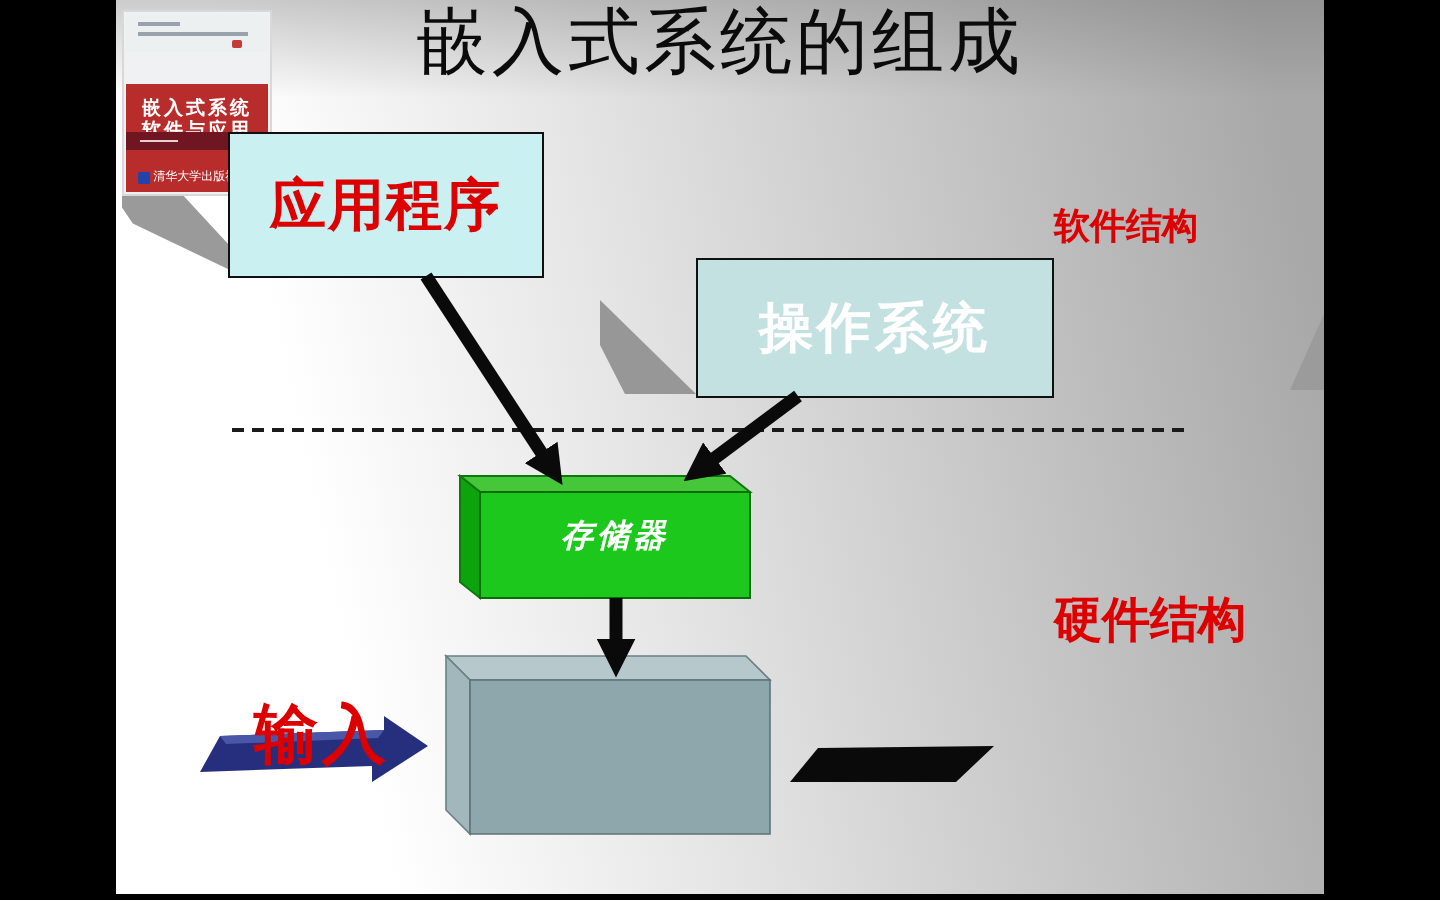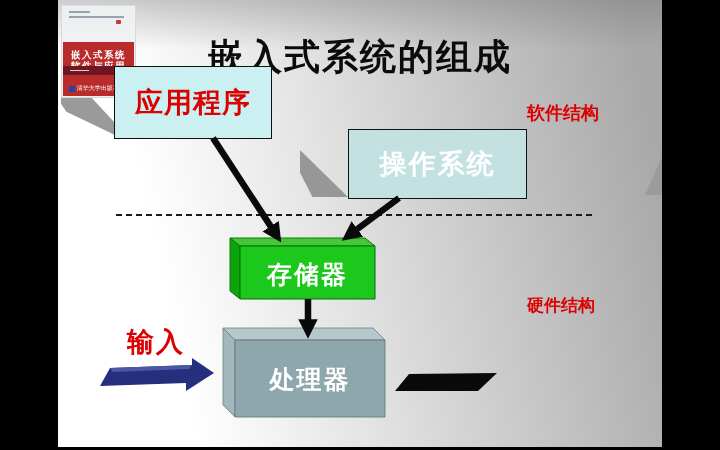--- a/index.html
+++ b/index.html
@@ -3,21 +3,21 @@
 <meta charset="utf-8">
 <style>
   html,body{margin:0;padding:0;background:#000;}
   .stage{position:relative;width:720px;height:450px;background:#000;overflow:hidden;
          font-family:"Liberation Sans", sans-serif;}
   .slide{position:absolute;left:58px;top:0;width:604px;height:447px;overflow:hidden;
          background:
            linear-gradient(180deg, rgba(110,110,110,0.35) 0%, rgba(110,110,110,0) 11%),
            linear-gradient(78deg, #ffffff 20%, #e4e4e4 45%, #a8a8a8 95%);}
   .title{position:absolute;left:0;right:0;top:0;text-align:center;
-         font-size:36px;line-height:42px;font-weight:bold;color:#0b0b0b;letter-spacing:2px;z-index:2;margin-top:36px;}
+         font-size:36px;line-height:42px;font-weight:normal;color:#0b0b0b;letter-spacing:2px;z-index:2;}
   
   .book-shadow{position:absolute;left:3px;top:95px;width:54px;height:40px;background:#9a9a9a;z-index:1;
          clip-path:polygon(0 0,52% 0,100% 70%,100% 100%,10% 42%,0 22%);}
   .book{position:absolute;left:3px;top:5px;width:75px;height:93px;background:#f0f1f2;
          box-shadow:0 0 0 1px #d8d8d8 inset;z-index:2;}
   .book-top{position:absolute;left:2px;right:2px;top:2px;height:19px;background:#edf0f1;}
   .tline{position:absolute;left:8%;height:2px;background:#9aa3ad;}
   .t1{top:4px;width:30%;}
   .t2{top:9px;width:78%;}
   .tdot{position:absolute;right:18%;top:13px;width:5px;height:4px;background:#c23a3a;border-radius:1px;}
@@ -38,38 +38,38 @@
   .box{position:absolute;display:flex;align-items:center;justify-content:center;
          border:1.6px solid #101010;font-weight:bold;z-index:3;}
   .box.app{left:56px;top:66px;width:156px;height:71px;background:var(--app-fill);
          color:var(--accent-red);font-size:28px;letter-spacing:1px;}
   .box.os{left:290px;top:129px;width:177px;height:68px;background:var(--os-fill);
          color:#ffffff;font-size:27px;letter-spacing:2px;}
   .dashed{position:absolute;left:58px;top:214px;width:476px;height:0;border-top:2px dashed #1a1a1a;z-index:2;}
   
   .rlabel{position:absolute;color:var(--accent-red);font-weight:bold;z-index:5;white-space:nowrap;}
   .rlabel.sw{left:469px;top:101px;font-size:18px;}
-  .rlabel.hw{left:469px;top:294px;font-size:17px;}
-  .rlabel.inp{left:69px;top:324px;font-size:27px;letter-spacing:2px;}
+  .rlabel.hw{left:469px;top:294px;font-size:24px;}
+  .rlabel.inp{left:69px;top:346px;font-size:32px;letter-spacing:2px;}
   .rlabel.outp{left:359px;top:337px;font-size:27px;letter-spacing:2px;}
   
   .shapes{position:absolute;left:0;top:0;width:604px;height:447px;z-index:4;pointer-events:none;}
   .mem-top{fill:var(--memory-top);stroke:#0b7a0b;stroke-width:1;}
   .mem-side{fill:var(--memory-side);stroke:#0b7a0b;stroke-width:1;}
   .mem-front{fill:var(--memory-front);stroke:#0a6d0a;stroke-width:1;}
   .cpu-top{fill:var(--processor-top);stroke:#6a8085;stroke-width:0.8;}
   .cpu-side{fill:var(--processor-side);stroke:#6a8085;stroke-width:0.8;}
   .cpu-front{fill:var(--processor-front);stroke:#5d7377;stroke-width:0.8;}
   .inarrow{fill:var(--input-arrow);}
   .inarrow-hl{fill:#4a57a8;}
   .outarrow{fill:#0a0a0a;}
   .conn{stroke:#0a0a0a;stroke-width:6.5;fill:none;}
   
-  .facelabel{position:absolute;color:#ffffff;font-weight:bold;font-size:25px;letter-spacing:2px;
-         text-align:center;z-index:5;}
+  .facelabel{position:absolute;color:#ffffff;font-weight:bold;font-size:16px;letter-spacing:2px;
+         text-align:center;z-index:5;font-style:italic;}
   .facelabel.mem{left:182px;top:258px;width:135px;}
   .facelabel.cpu{left:177px;top:363px;width:150px;}
 </style>
 </head>
 <body>
 
 <div class="stage">
   <div class="slide">
 
     <div class="title">嵌入式系统的组成</div>
@@ -137,16 +137,15 @@
       <polygon class="outarrow" points="337,391 351,374 439,373 420,391"></polygon>
 
       <g>
         <line class="conn" x1="155" y1="138" x2="219" y2="236" marker-end="url(#ah)"></line>
         <line class="conn" x1="341" y1="198" x2="290" y2="236" marker-end="url(#ah)"></line>
         <line class="conn" x1="250" y1="299" x2="250" y2="331" marker-end="url(#ah)"></line>
       </g>
     </svg>
 
     <div class="facelabel mem">存储器</div>
-    <div class="facelabel cpu">处理器</div>
 
   </div>
 </div>
 
 </body></html>

